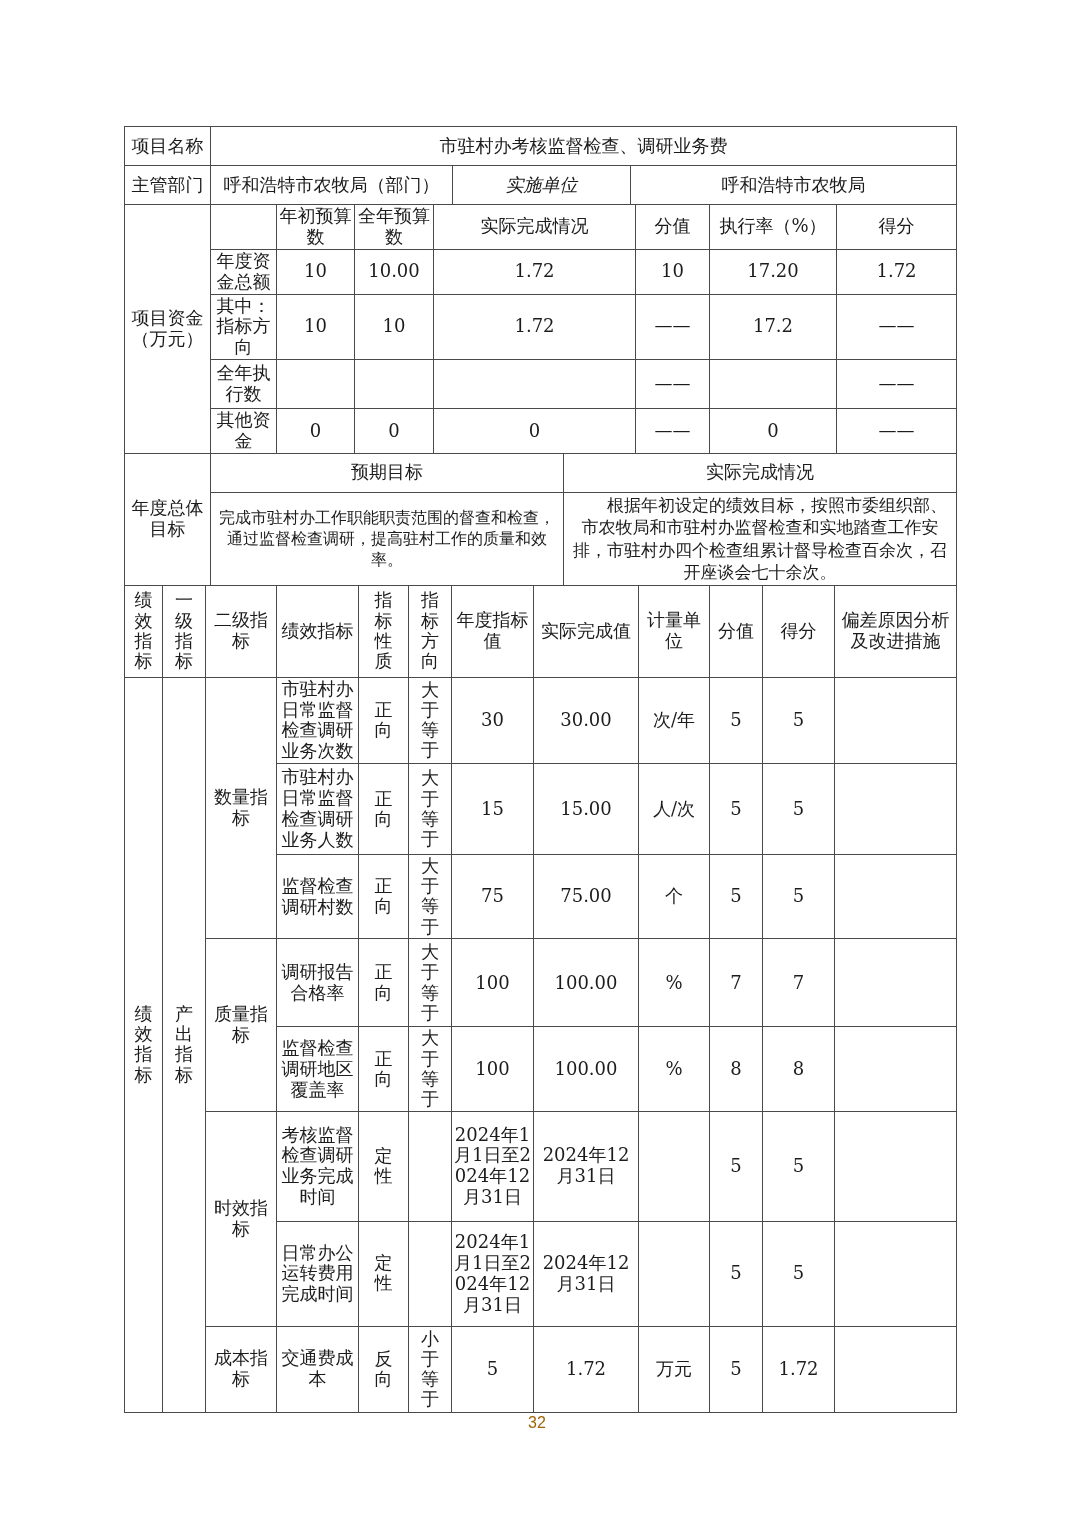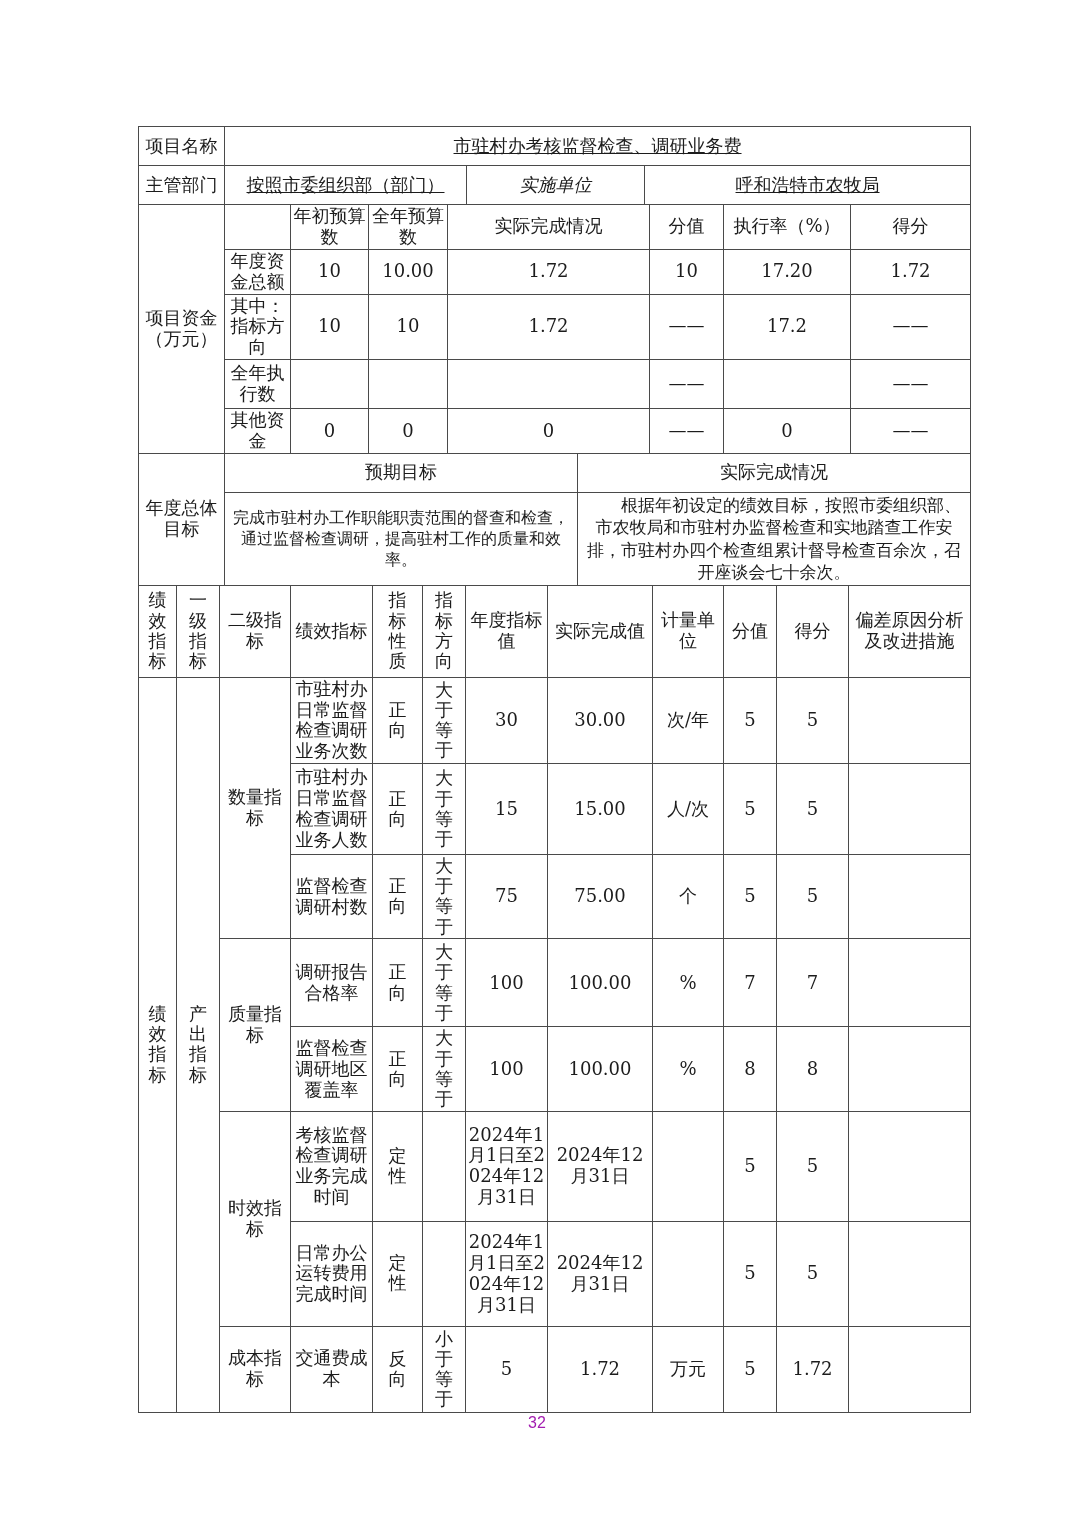--- a/index.html
+++ b/index.html
@@ -1,43 +1,43 @@
 <!DOCTYPE html>
 <html><head>
 <meta charset="utf-8">
 <style>
   html,body{margin:0;padding:0;}
   body{
     width:1074px;height:1520px;background:#ffffff;
     font-family:"DejaVu Serif","Liberation Serif",serif;
     color:#1c1c1c;position:relative;
   }
-  .doc{position:absolute;left:138px;top:126px;width:832px;}
+  .doc{position:absolute;left:124px;top:126px;width:832px;}
   table.tbl{
     border-collapse:collapse;table-layout:fixed;width:832px;
     font-size:18px;line-height:1.16;
   }
   table.tbl + table.tbl{margin-top:-1px;}
   .tbl th,.tbl td{
     border:1px solid #4a4a4a;
     padding:1px 2px;
     text-align:center;vertical-align:middle;
     font-weight:normal;
     overflow:hidden;
     word-break:break-all;
   }
-  .left{text-align:left;padding-left:8px;text-decoration:underline;}
+  .left{text-align:left;padding-left:8px;}
   .right{text-align:right;padding-right:6px;font-style:italic;}
   .vert{display:inline-block;width:1.12em;line-height:1.12;text-align:center;font-family:Liberation Serif, serif;}
   .goal-exp{text-align:center;font-size:16px;line-height:1.32;padding:4px 10px;}
   .goal-act{text-align:justify;text-indent:2em;font-size:17px;line-height:1.32;padding:4px 10px;}
   .pad10{padding-left:10px;padding-right:10px;}
   .pagenum{
     position:absolute;left:0;top:1414px;width:100%;
-    text-align:center;font-size:16px;color:#a21caf;
+    text-align:center;font-size:16px;color:#a16207;
     font-family:"Liberation Sans","DejaVu Sans",sans-serif;
   }
 </style>
 </head>
 <body>
 
 <div class="doc">
 
   <table class="tbl">
     <colgroup>
@@ -46,21 +46,21 @@
         <col style="width:178px">
         <col style="width:326px">
       </colgroup>
     <tbody>
         <tr style="height:39px">
       <td>项目名称</td>
       <td colspan="3" class="left">市驻村办考核监督检查、调研业务费</td>
     </tr>
     <tr style="height:39px">
       <td>主管部门</td>
-      <td class="left">按照市委组织部（部门）</td>
+      <td class="left">呼和浩特市农牧局（部门）</td>
       <td class="right">实施单位</td>
       <td class="left">呼和浩特市农牧局</td>
     </tr>
   </tbody>
     </table>
 
   <table class="tbl">
     <colgroup>
         <col style="width:86px">
         <col style="width:66px">

